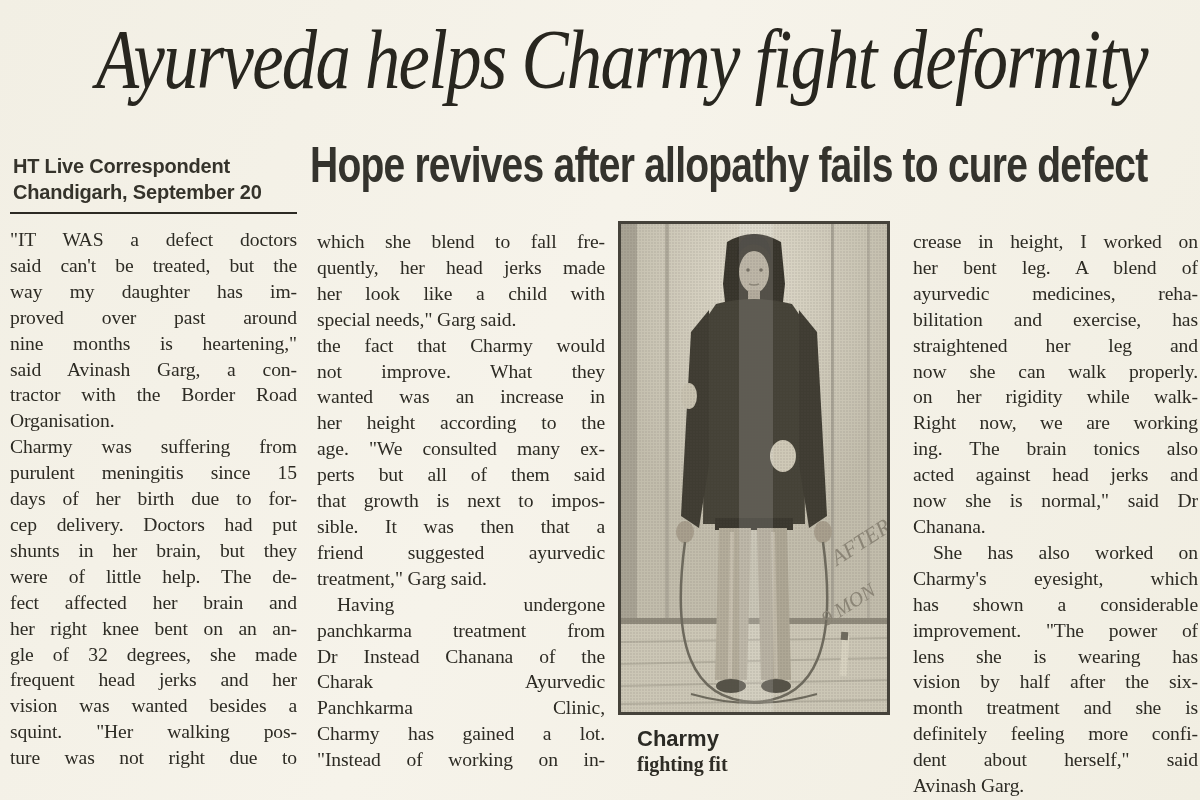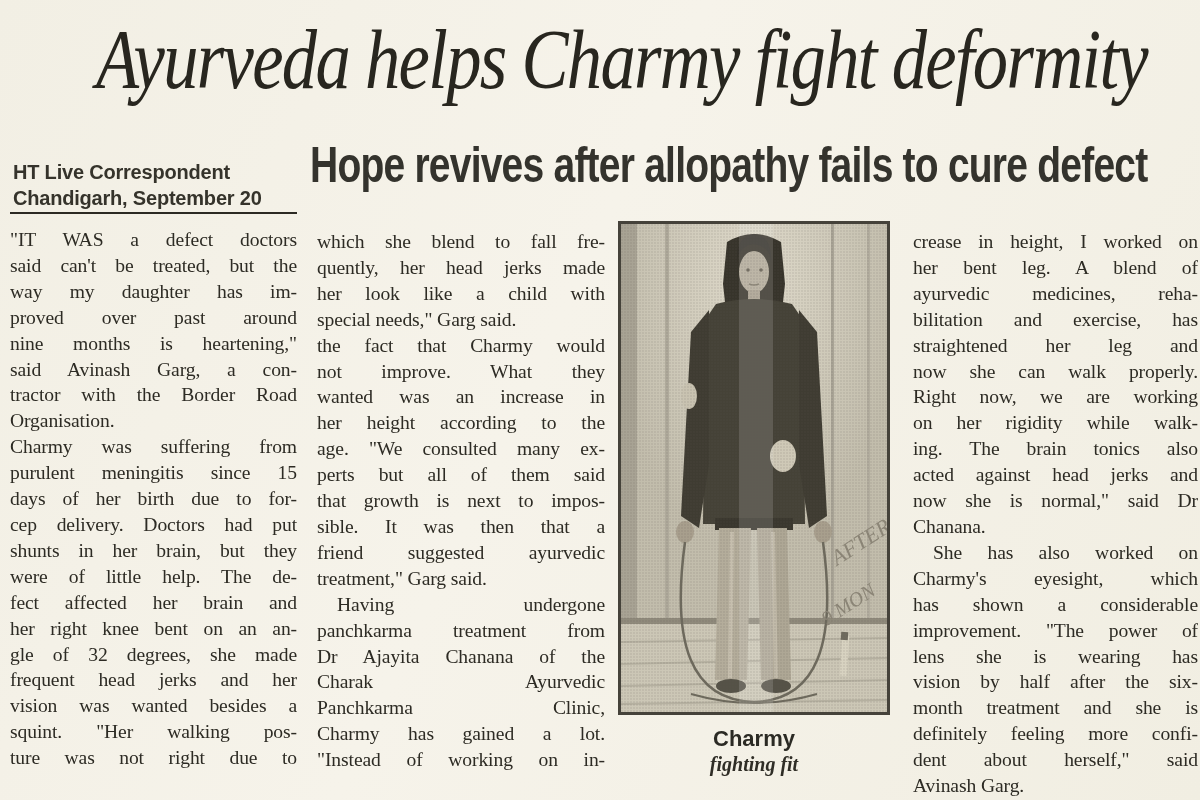--- a/index.html
+++ b/index.html
@@ -7,21 +7,21 @@
        font-family:"Liberation Serif",serif;color:#2d2b24;position:relative;}
   .paper{position:absolute;inset:0;background:
      linear-gradient(115deg,#f2efe4 0%,#f6f3ea 45%,#f1eee2 100%);}
   
   .headline{position:absolute;top:10px;left:0;width:1200px;margin:0;
      font-family:"Liberation Serif",serif;font-style:italic;font-weight:400;
      font-size:84px;line-height:1.18;color:#28261f;text-align:center;
      white-space:nowrap;transform:scaleX(.84);transform-origin:center;
      letter-spacing:-2px;}
   
-  .byline{position:absolute;left:13px;top:159px;
+  .byline{position:absolute;left:13px;top:153px;
      font-family:"Liberation Sans",sans-serif;font-weight:700;
      font-size:20px;line-height:26px;color:#35332b;letter-spacing:-.2px;}
   .byline-rule{position:absolute;left:10px;top:212px;width:287px;height:2px;
      background:#2c2a23;}
   
   .subheadline{position:absolute;left:310px;top:138px;margin:0;
      font-family:"Liberation Sans",sans-serif;font-weight:700;font-size:50px;
      line-height:1.1;color:#34332d;white-space:nowrap;letter-spacing:-1px;
      transform:scaleX(.78);transform-origin:left center;}
   
@@ -30,24 +30,24 @@
   .col1{left:10px;width:287px;}
   .col2{left:317px;width:288px;top:229px;}
   .col4{left:913px;width:285px;top:229px;}
   .line{text-align:justify;text-align-last:justify;white-space:nowrap;}
   .line.endline{text-align-last:left;}
   .line.indent{text-indent:20px;}
   
   .photo-frame{position:absolute;left:618px;top:221px;width:272px;height:494px;
      box-sizing:border-box;border:3px solid #45423a;background:#c6c1b1;}
   .photo-frame svg{display:block;}
-  .caption{position:absolute;left:618px;top:726px;width:272px;text-align:center;}
+  .caption{position:absolute;left:637px;top:726px;width:272px;}
   .caption-name{font-family:"Liberation Sans",sans-serif;font-weight:700;
      font-size:22px;line-height:26px;color:#2b2a24;}
-  .caption-tagline{font-family:"Liberation Serif",serif;font-style:italic;
+  .caption-tagline{font-family:"Liberation Serif",serif;
      font-weight:700;font-size:20px;line-height:24px;color:#2f2d26;}
 </style>
 </head>
 <body>
 
 <div class="paper">
 
   <h1 class="headline">Ayurveda helps Charmy fight deformity</h1>
 
   <div class="byline">
@@ -91,35 +91,35 @@
       <div class="line">wanted was an increase in</div>
       <div class="line">her height according to the</div>
       <div class="line">age. "We consulted many ex-</div>
       <div class="line">perts but all of them said</div>
       <div class="line">that growth is next to impos-</div>
       <div class="line">sible. It was then that a</div>
       <div class="line">friend suggested ayurvedic</div>
       <div class="line endline">treatment," Garg said.</div>
       <div class="line indent">Having undergone</div>
       <div class="line">panchkarma treatment from</div>
-      <div class="line">Dr Ajayita Chanana of the</div>
+      <div class="line">Dr Instead Chanana of the</div>
       <div class="line">Charak Ayurvedic</div>
       <div class="line">Panchkarma Clinic,</div>
       <div class="line">Charmy has gained a lot.</div>
       <div class="line">"Instead of working on in-</div>
     </div>
   <div class="col col4">
       <div class="line">crease in height, I worked on</div>
       <div class="line">her bent leg. A blend of</div>
       <div class="line">ayurvedic medicines, reha-</div>
       <div class="line">bilitation and exercise, has</div>
       <div class="line">straightened her leg and</div>
       <div class="line">now she can walk properly.</div>
+      <div class="line">on her rigidity while walk-</div>
       <div class="line">Right now, we are working</div>
-      <div class="line">on her rigidity while walk-</div>
       <div class="line">ing. The brain tonics also</div>
       <div class="line">acted against head jerks and</div>
       <div class="line">now she is normal," said Dr</div>
       <div class="line endline">Chanana.</div>
       <div class="line indent">She has also worked on</div>
       <div class="line">Charmy's eyesight, which</div>
       <div class="line">has shown a considerable</div>
       <div class="line">improvement. "The power of</div>
       <div class="line">lens she is wearing has</div>
       <div class="line">vision by half after the six-</div>

